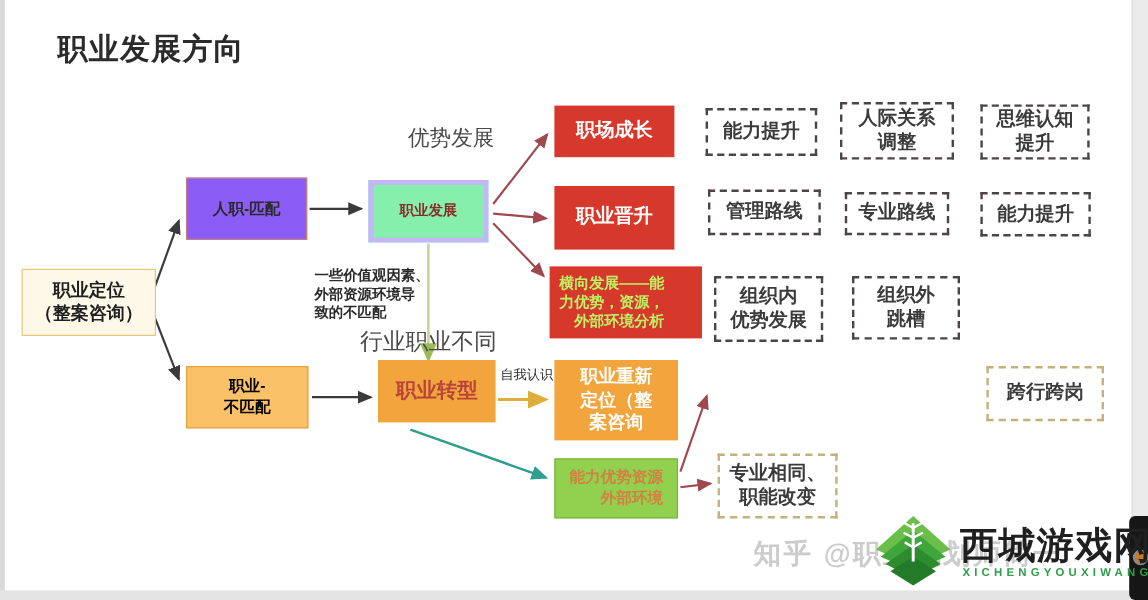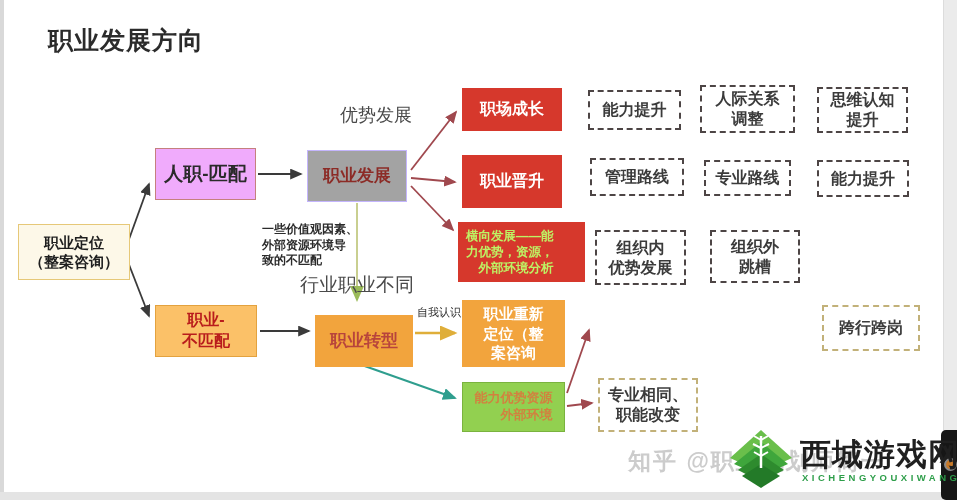--- a/index.html
+++ b/index.html
@@ -18,25 +18,25 @@
     position:absolute;left:48px;top:24px;font-size:25px;font-weight:bold;color:#2b2b2b;letter-spacing:1px;
   }
 
   svg.connectors{position:absolute;left:0;top:0;width:957px;height:500px;z-index:1;pointer-events:none;}
 
   .node{
     position:absolute;z-index:2;display:flex;align-items:center;justify-content:center;
     text-align:center;white-space:pre-line;font-weight:bold;box-sizing:border-box;line-height:1.3;
   }
   .n-cream{background:#fdf8e8;border:1.5px solid #e6c878;color:#1f1f1f;font-size:15px;}
-  .n-pink{background:#f0abfc;border:1px solid #c5807e;color:#2a2a2a;font-size:19px;}
-  .n-rose{background:#a3a3a3;border:1px solid #c4b5fd;color:#8c2b26;font-size:17px;}
+  .n-pink{background:#8b5cf6;border:1px solid #c5807e;color:#2a2a2a;font-size:13px;}
+  .n-rose{background:#86efac;border:4px solid #c4b5fd;color:#8c2b26;font-size:12px;}
   .n-red{background:#d6382c;color:#ffffff;font-size:16px;}
   .n-red-left{background:#d6382c;color:#bef264;font-size:12.5px;justify-content:flex-start;text-align:right;padding:5px 8px;}
-  .n-lorange{background:#fbc168;border:1px solid #e3a23f;color:#b91c1c;font-size:16px;}
+  .n-lorange{background:#fbc168;border:1px solid #e3a23f;color:#000000;font-size:13px;}
   .n-orange{background:#f2a43d;color:#b8443c;font-size:17px;}
   .n-orange-w{background:#f2a43d;color:#ffffff;font-size:15px;}
   .n-green{background:#92d050;border:1px solid #7ab33e;color:#d2813f;font-size:13px;}
 
   .dashed{
     position:absolute;z-index:2;display:flex;align-items:center;justify-content:center;
     text-align:center;white-space:pre-line;box-sizing:border-box;line-height:1.25;
     border:2px dashed #4d4545;color:#3b3b3b;font-size:16px;font-weight:600;background:transparent;
   }
   .dashed.khaki{border-color:#c2b179;}
@@ -105,21 +105,21 @@
 （整案咨询）</div>
   <div class="node n-pink" style="left:155px;top:148px;width:101px;height:52px;">人职-匹配</div>
   <div class="node n-rose" style="left:307px;top:150px;width:100px;height:52px;">职业发展</div>
   <div class="node n-red" style="left:462px;top:88px;width:100px;height:43px;">职场成长</div>
   <div class="node n-red" style="left:462px;top:155px;width:100px;height:53px;">职业晋升</div>
   <div class="node n-red-left" style="left:458px;top:222px;width:127px;height:60px;">横向发展——能
 力优势，资源，
 外部环境分析</div>
   <div class="node n-lorange" style="left:155px;top:305px;width:102px;height:52px;">职业-
 不匹配</div>
-  <div class="node n-orange" style="left:315px;top:315px;width:98px;height:52px;">职业转型</div>
+  <div class="node n-orange" style="left:315px;top:300px;width:98px;height:52px;">职业转型</div>
   <div class="node n-orange-w" style="left:462px;top:300px;width:103px;height:67px;">职业重新
 定位（整
 案咨询</div>
   <div class="node n-green" style="left:462px;top:382px;width:103px;height:50px;text-align:right;">能力优势资源
 外部环境</div>
 
   <div class="dashed" style="left:588px;top:90px;width:93px;height:40px;">能力提升</div>
   <div class="dashed" style="left:700px;top:85px;width:95px;height:48px;">人际关系
 调整</div>
   <div class="dashed" style="left:817px;top:87px;width:91px;height:46px;">思维认知

